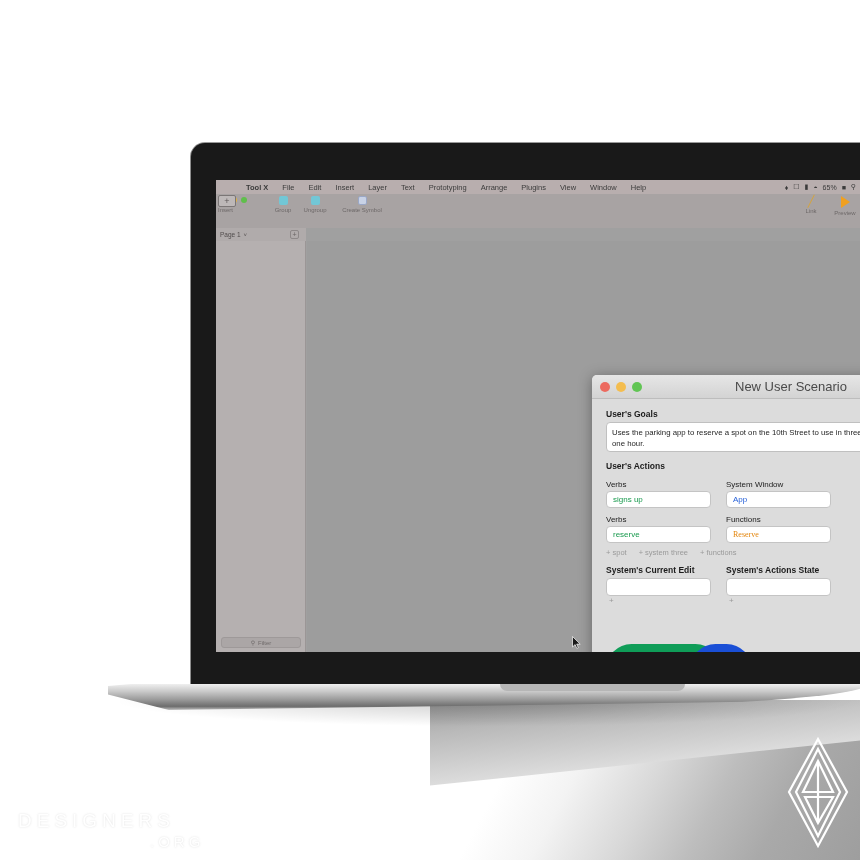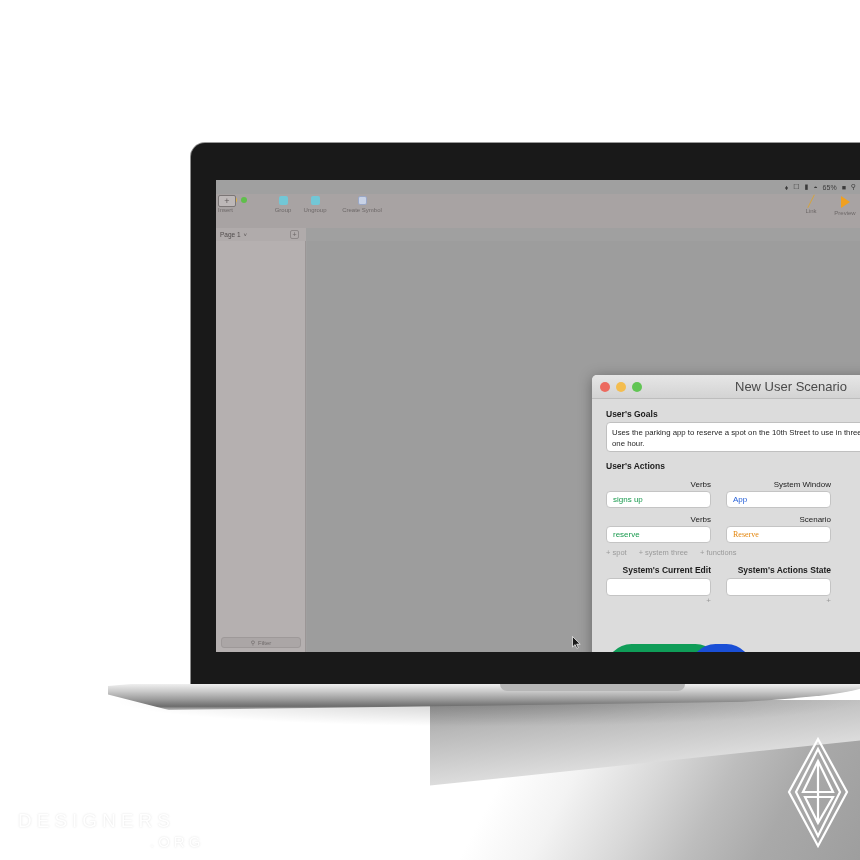--- a/index.html
+++ b/index.html
@@ -269,21 +269,21 @@
     line-height: 1.45;
   }
   #goals-field { height: 30px; width: 361px; }
 
   #actions-grid {
     margin-top: 9px;
     display: grid;
     grid-template-columns: 105px 15px 105px;
     row-gap: 3px;
   }
-  .slot { width: 105px; text-align: right; }
+  .slot { width: 105px; }
   .inp {
     height: 17px;
     background: #ffffff;
     border: 1px solid #c4c4c4;
     border-radius: 4px;
     font-size: 8px;
     padding: 0 6px;
     display: flex; align-items: center;
   }
   .inp.verb   { color: #199a4e; }
@@ -367,20 +367,34 @@
     </g>
   </svg>
 
   <div id="laptop-lid"></div>
   <div id="laptop-shadow"></div>
   <div id="laptop-base"></div>
   <div id="laptop-notch"></div>
 
   <div id="screen">
 
+    <div id="menubar">
+      <span class="mi app">Tool X</span>
+      <span class="mi">File</span>
+      <span class="mi">Edit</span>
+      <span class="mi">Insert</span>
+      <span class="mi">Layer</span>
+      <span class="mi">Text</span>
+      <span class="mi">Prototyping</span>
+      <span class="mi">Arrange</span>
+      <span class="mi">Plugins</span>
+      <span class="mi">View</span>
+      <span class="mi">Window</span>
+      <span class="mi">Help</span>
+    </div>
     <div id="menubar-right">
       <span class="status-ico">♦</span>
       <span class="status-ico">☐</span>
       <span class="status-ico">▮</span>
       <span class="status-ico">◓</span>
       <span>65%</span>
       <span class="status-ico">■</span>
       <span class="status-ico">⚲</span>
     </div>
 
@@ -459,21 +473,21 @@
             <div class="fld-label">System Window</div>
             <div class="inp syspart" title="system part">App</div>
           </div>
 
           <div class="slot" style="margin-top:4px">
             <div class="fld-label">Verbs</div>
             <div class="inp verb" title="verb">reserve</div>
           </div>
           <div></div>
           <div class="slot" style="margin-top:4px">
-            <div class="fld-label">Scenario</div>
+            <div class="fld-label">Functions</div>
             <div class="inp func" title="function">Reserve</div>
           </div>
         </div>
 
         <div id="add-links">
           <span>+ spot</span>
           <span>+ system three</span>
           <span>+ functions</span>
         </div>
 

